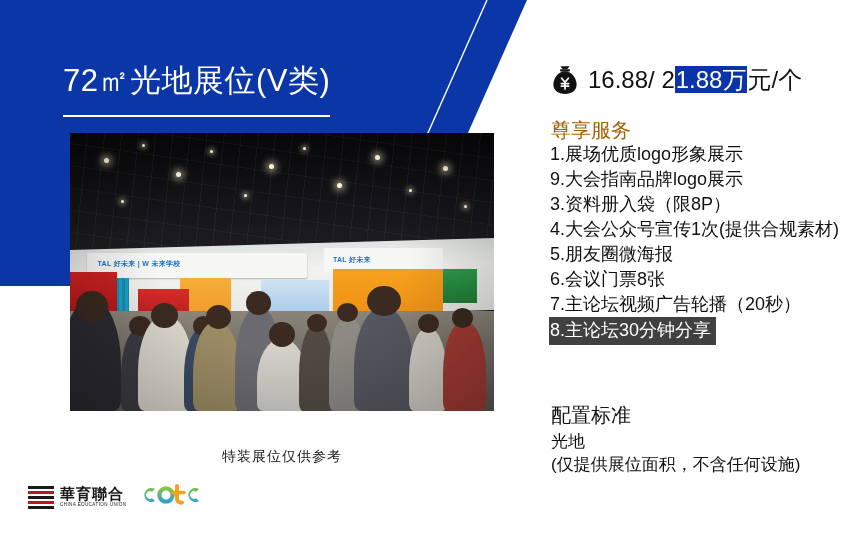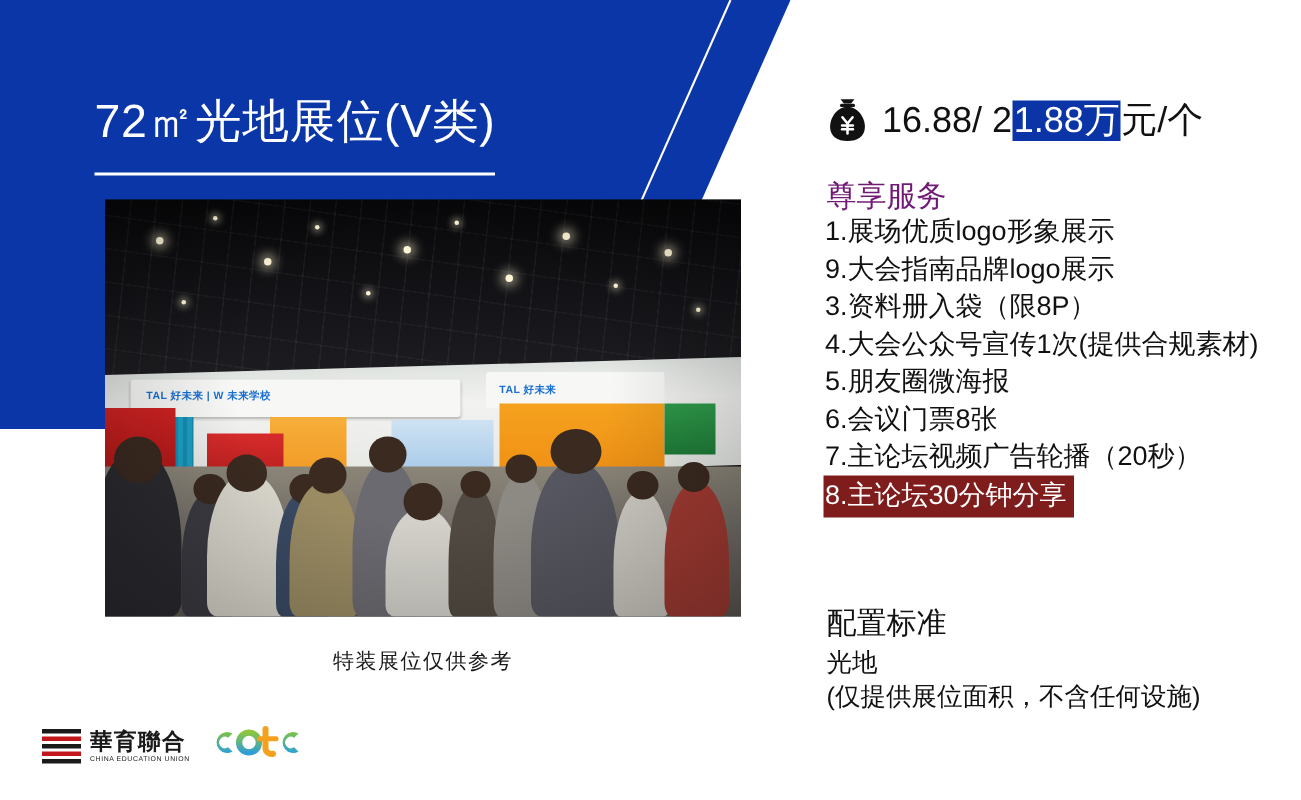--- a/index.html
+++ b/index.html
@@ -116,51 +116,51 @@
   }
   .person{ position:absolute; border-radius:46% 46% 12% 12%/ 58% 58% 10% 10%; }
   .head{ position:absolute; border-radius:50%; background:#3a2a20; }
 
   .photo-vignette{
     position:absolute; inset:0;
     background:radial-gradient(ellipse at 50% 45%, rgba(0,0,0,0) 42%, rgba(0,0,0,.28) 100%);
   }
 
   .photo-caption{
-    position:absolute; left:70px; top:432px; width:424px;
+    position:absolute; left:70px; top:448px; width:424px;
     text-align:center; font-size:14px; color:#1a1a1a; z-index:6;
     letter-spacing:1px;
   }
 
   
   .right-col{
     position:absolute; left:540px; top:0; width:327px; height:533px; z-index:4;
   }
   .price-row{
     position:absolute; left:11px; top:64px;
     display:flex; align-items:center; gap:9px;
     font-size:24px; color:#111; white-space:nowrap;
   }
   .moneybag{ display:block; }
   .price-text{ position:relative; }
   .price-hl{ background:#0b35a6; color:#ffffff; padding:0 1px; }
 
   .svc-title{
     position:absolute; left:11px; top:117px;
-    font-size:20px; color:#701a75;
+    font-size:20px; color:#a16207;
   }
   .svc-list{
     position:absolute; left:10px; top:142px; width:317px;
     list-style:none;
   }
   .svc-list li{
     font-size:18px; line-height:25px; color:#111; white-space:nowrap;
   }
   .svc-list li.selected{
-    background:#7f1d1d; color:#ffffff; display:inline-block;
+    background:#404040; color:#ffffff; display:inline-block;
     padding:1px 5px 2px 1px; margin-left:-1px;
   }
 
   .cfg-title{
     position:absolute; left:11px; top:402px;
     font-size:20px; color:#111;
   }
   .cfg-line{
     position:absolute; left:11px; font-size:17px; color:#111; white-space:nowrap;
   }

